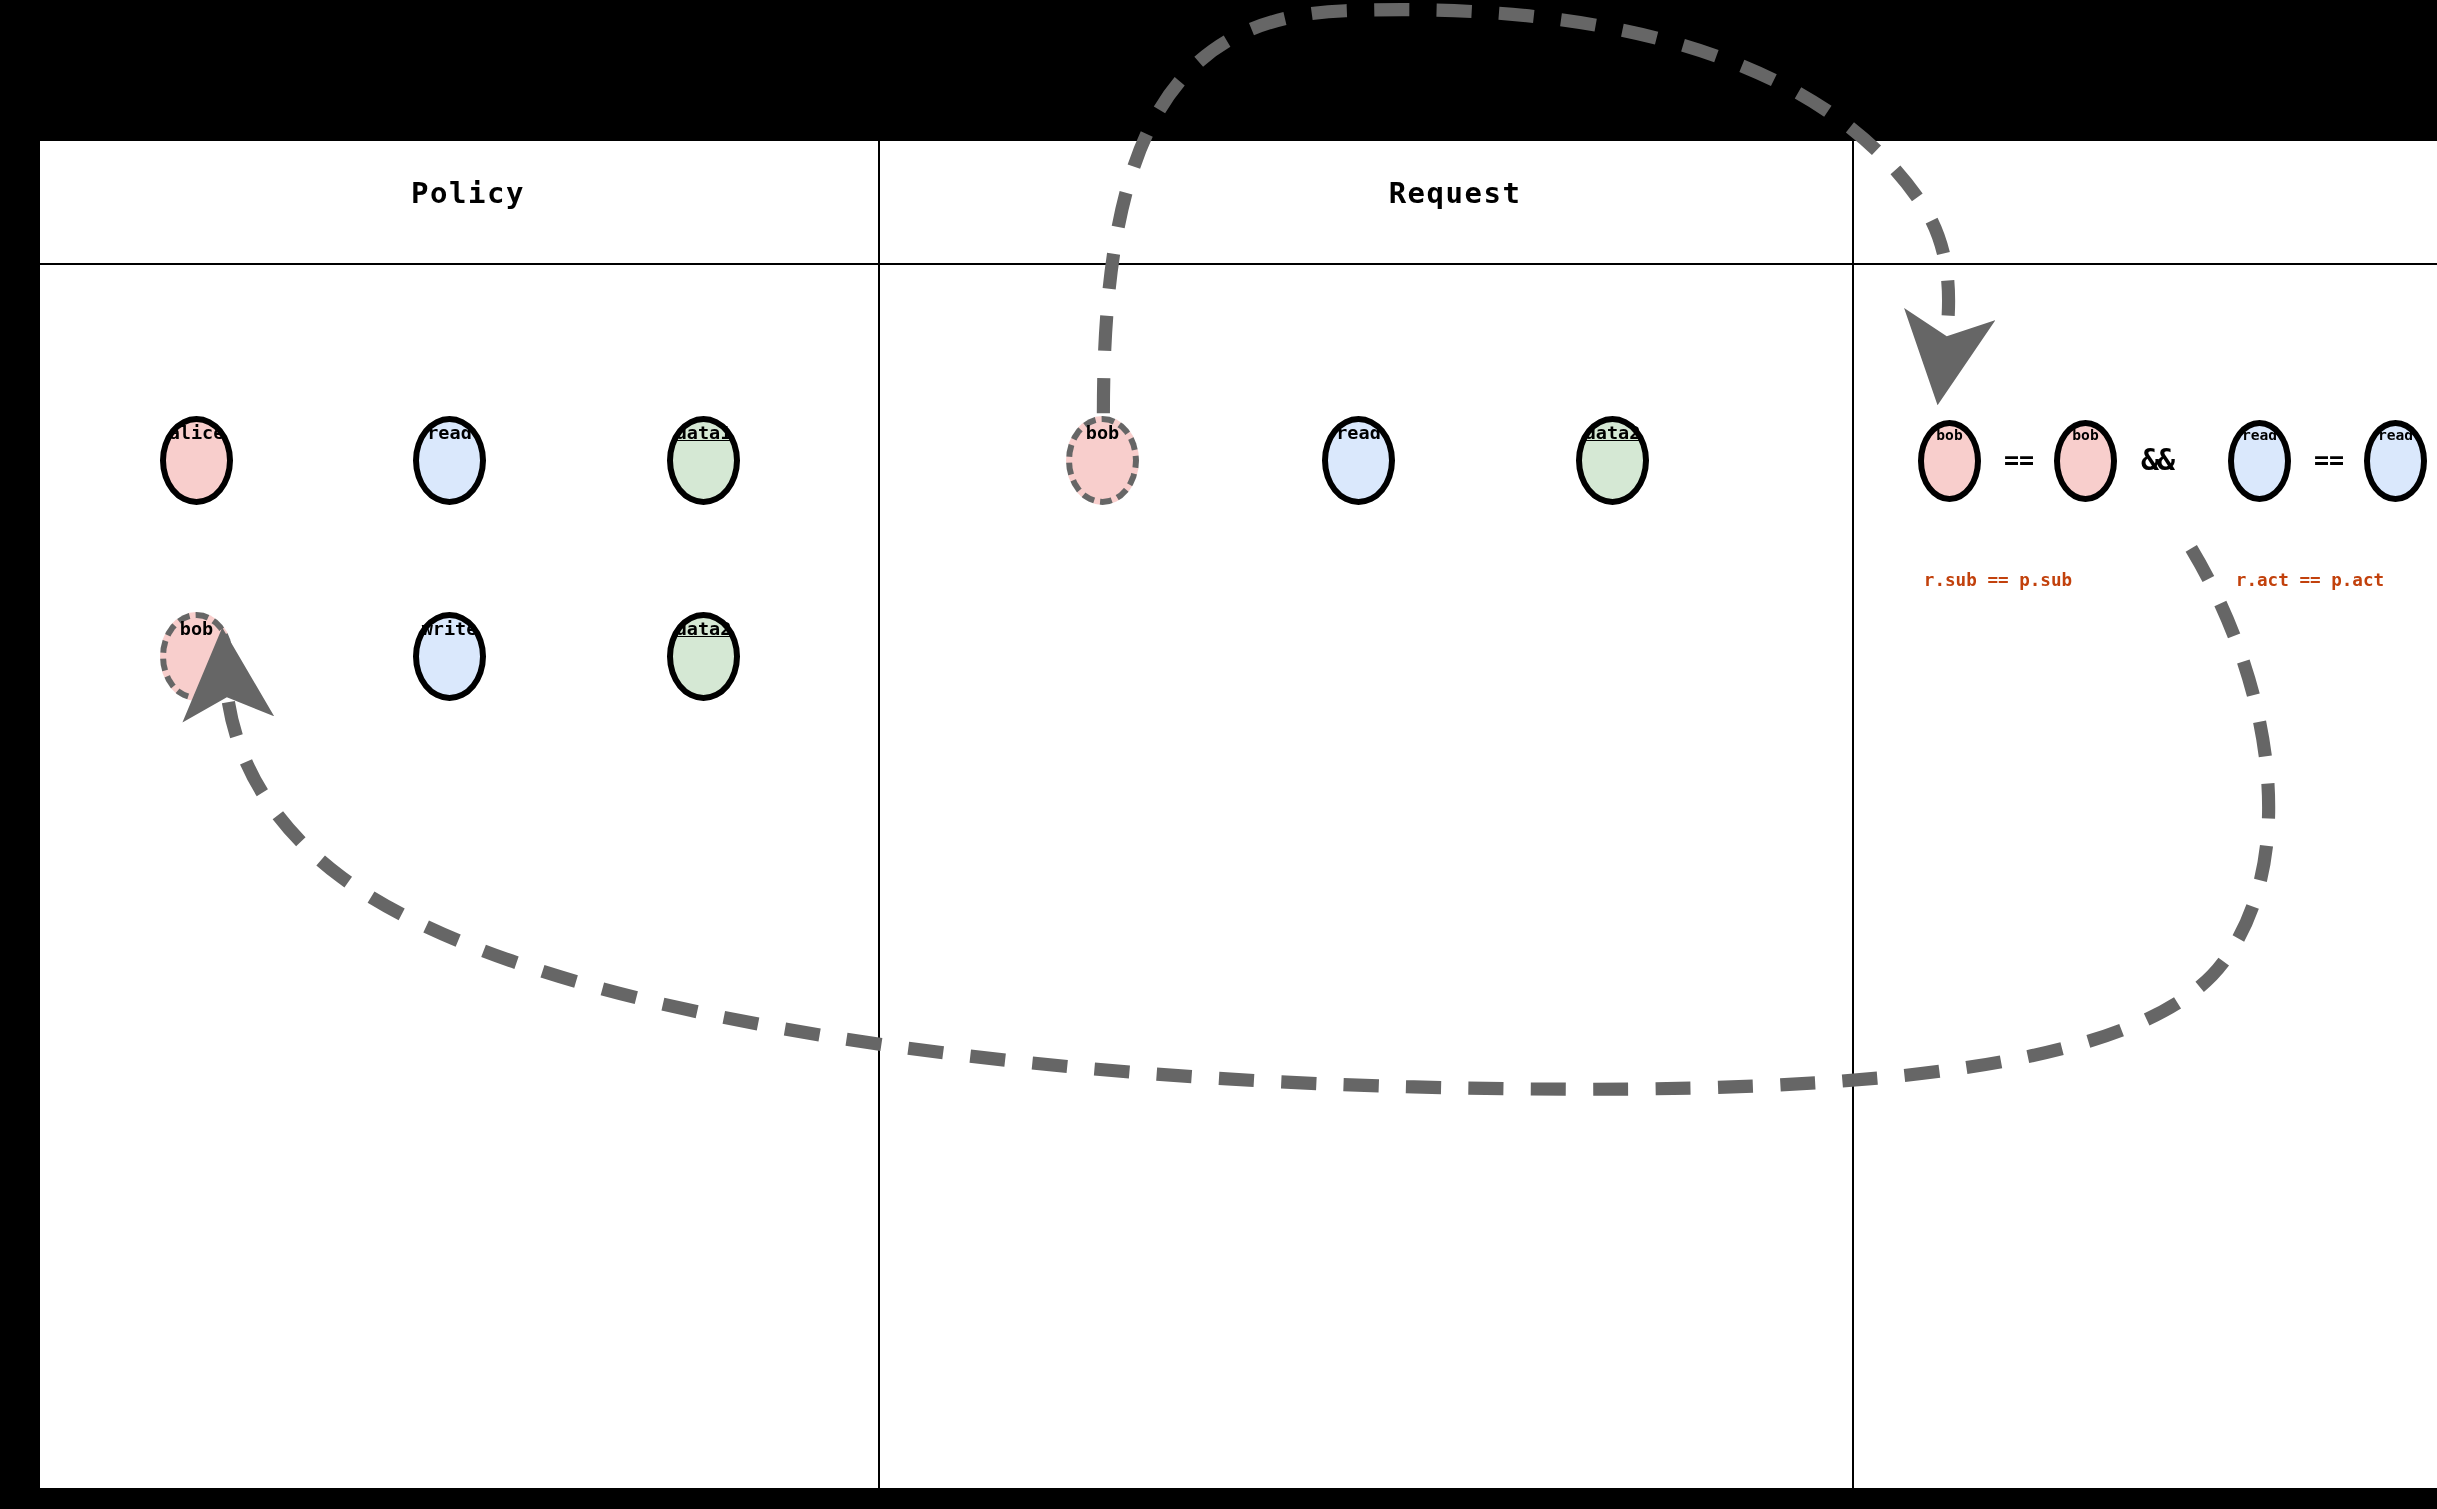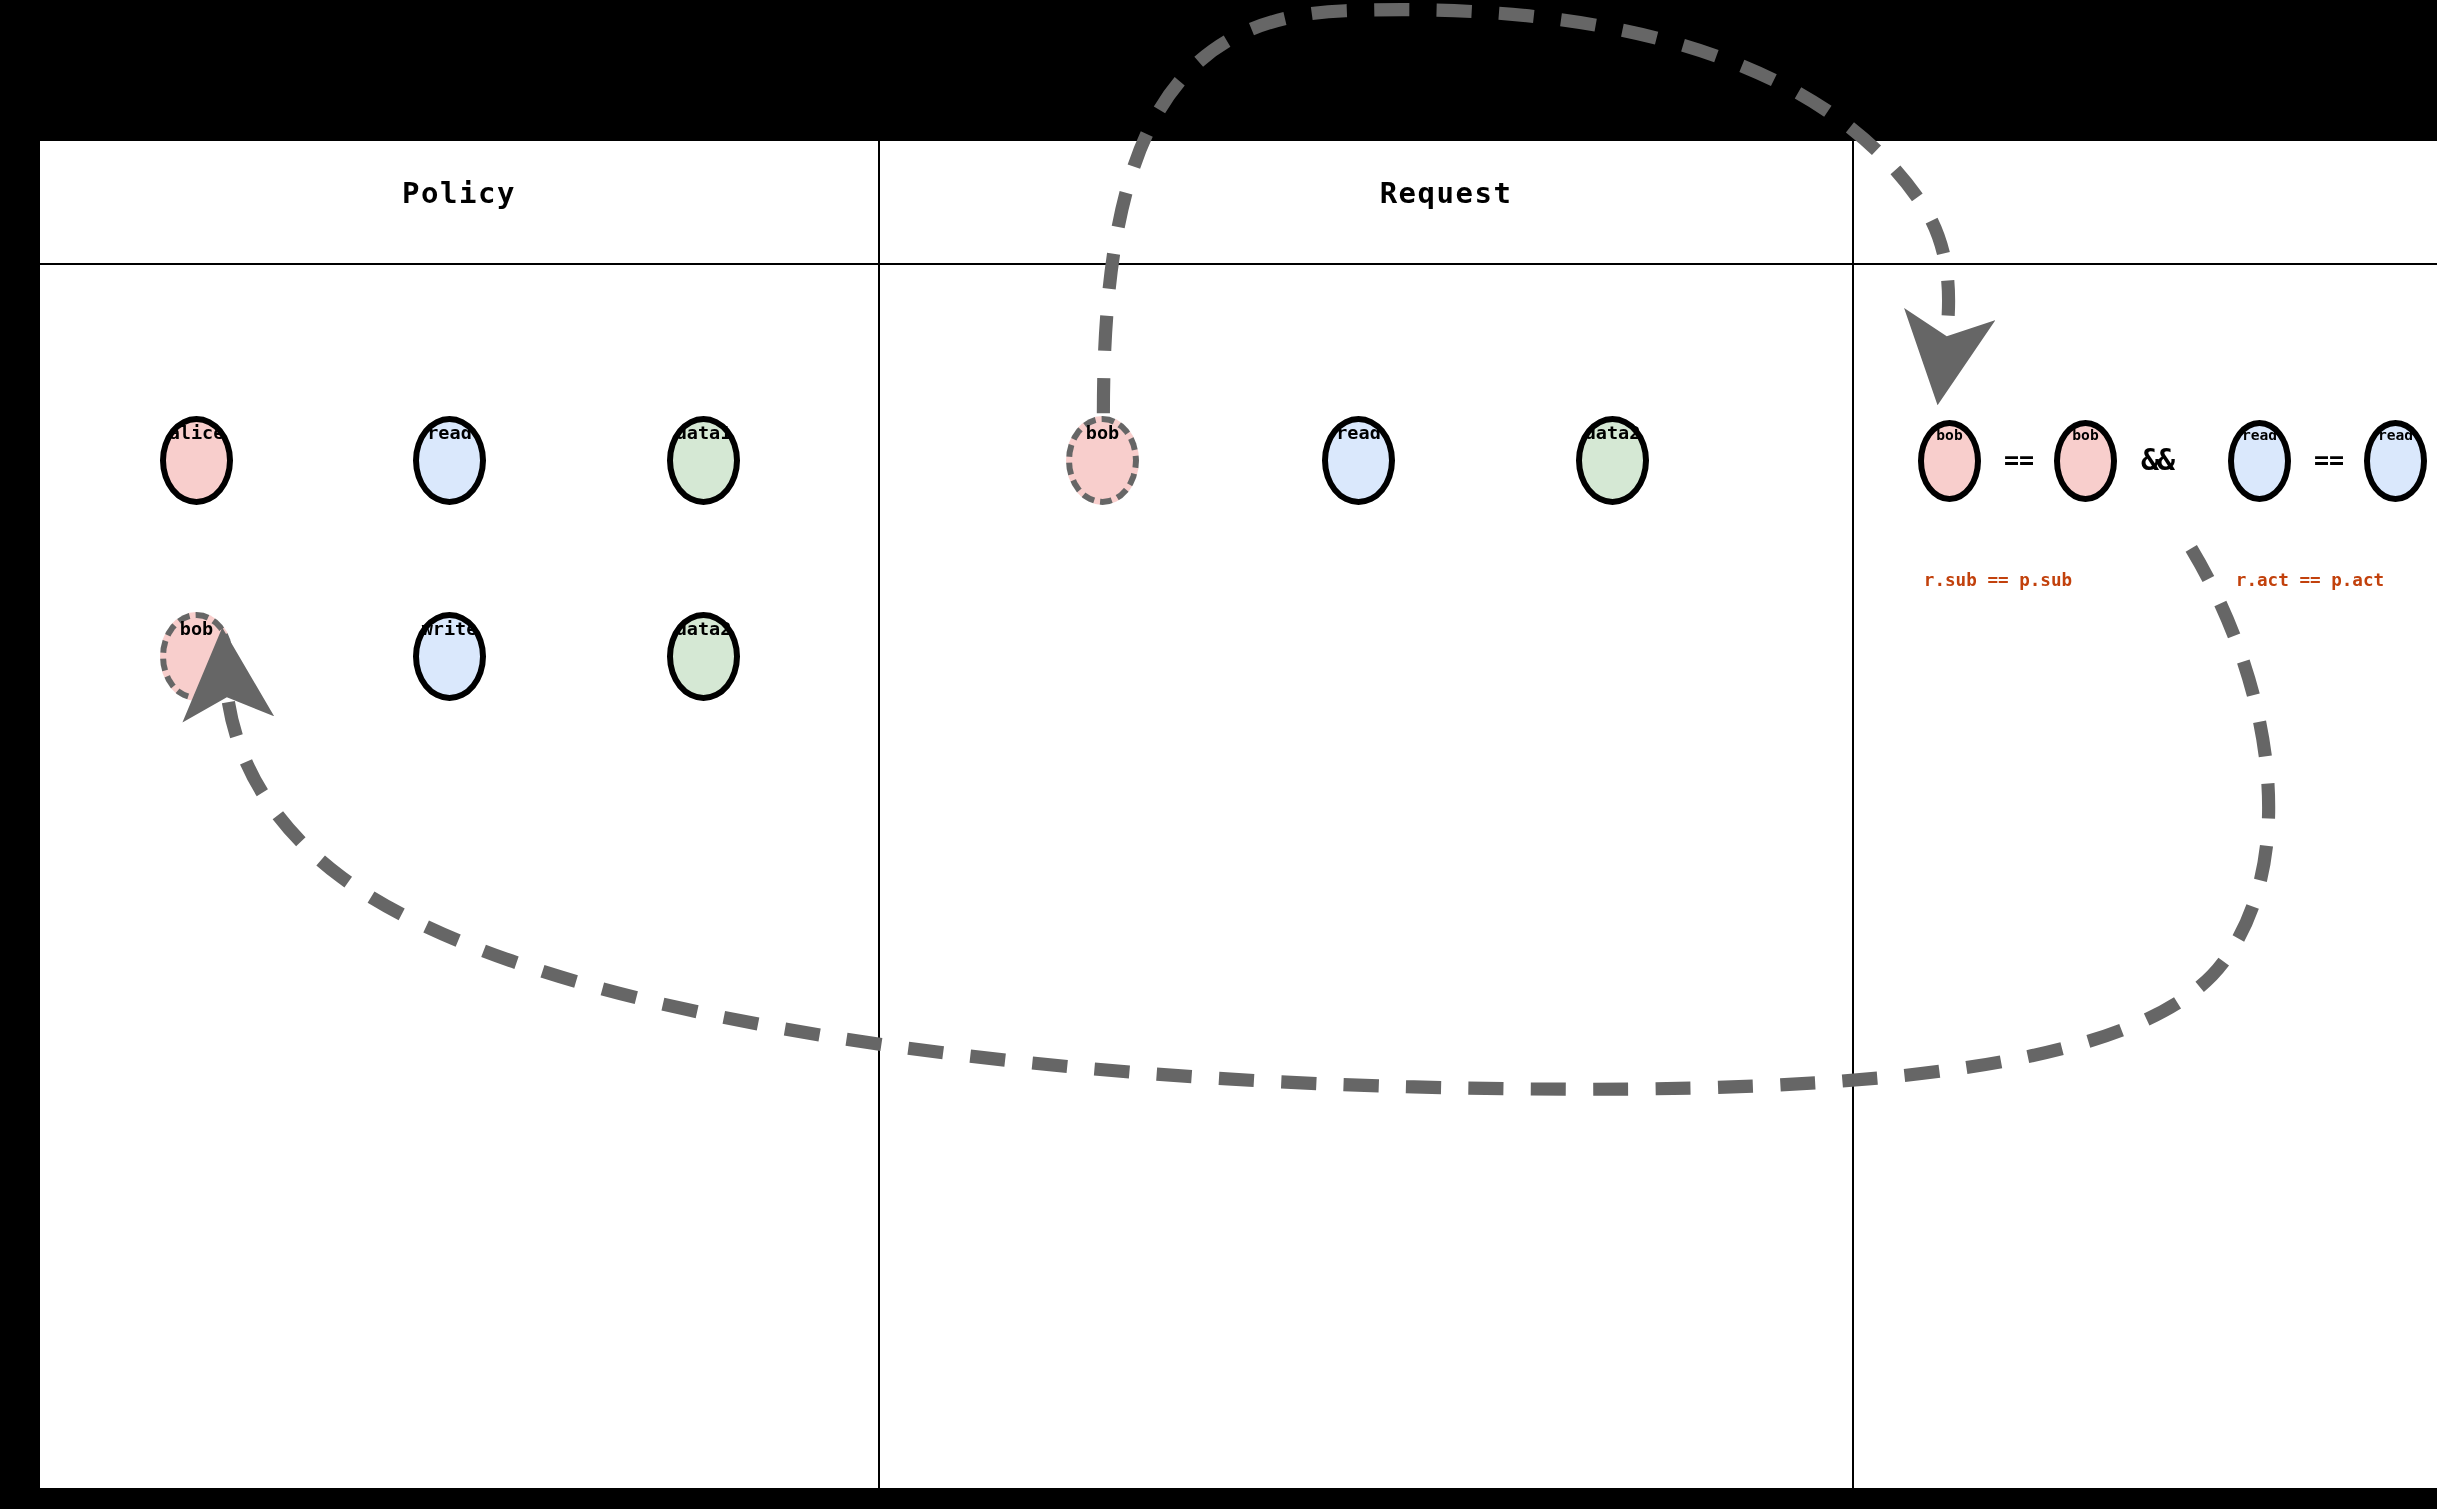--- a/index.html
+++ b/index.html
@@ -46,20 +46,21 @@
   .col-title {
     position: absolute;
     top: 35px;
     text-align: center;
     font-family: "DejaVu Sans Mono", "Liberation Mono", monospace;
     font-weight: 700;
     font-size: 29px;
     letter-spacing: 1.5px;
     color: #000000;
     white-space: nowrap;
+    padding-left: 9px;
   }
   
   .node {
     position: absolute;
     width: 73px;
     height: 89px;
     border-radius: 50%;
     border: 6.8px solid #000000;
     box-sizing: border-box;
     display: flex;
@@ -71,21 +72,21 @@
     z-index: 5;
   }
   .node.small {
     width: 63px;
     height: 82px;
     font-size: 14.6px;
     border-width: 6.3px;
   }
   .node.pink   { background: #f8cecc; }
   .node.blue   { background: #dae8fc; }
-  .node.green  { background: #d5e8d4; }
+  .node.green  { background: #d5e8d4; text-decoration: underline; }
   .node.hl {
     border-style: dashed;
     border-color: #666666;
     border-width: 6.3px;
   }
   
   .op {
     position: absolute;
     font-family: "DejaVu Sans Mono", "Liberation Mono", monospace;
     font-weight: 700;

